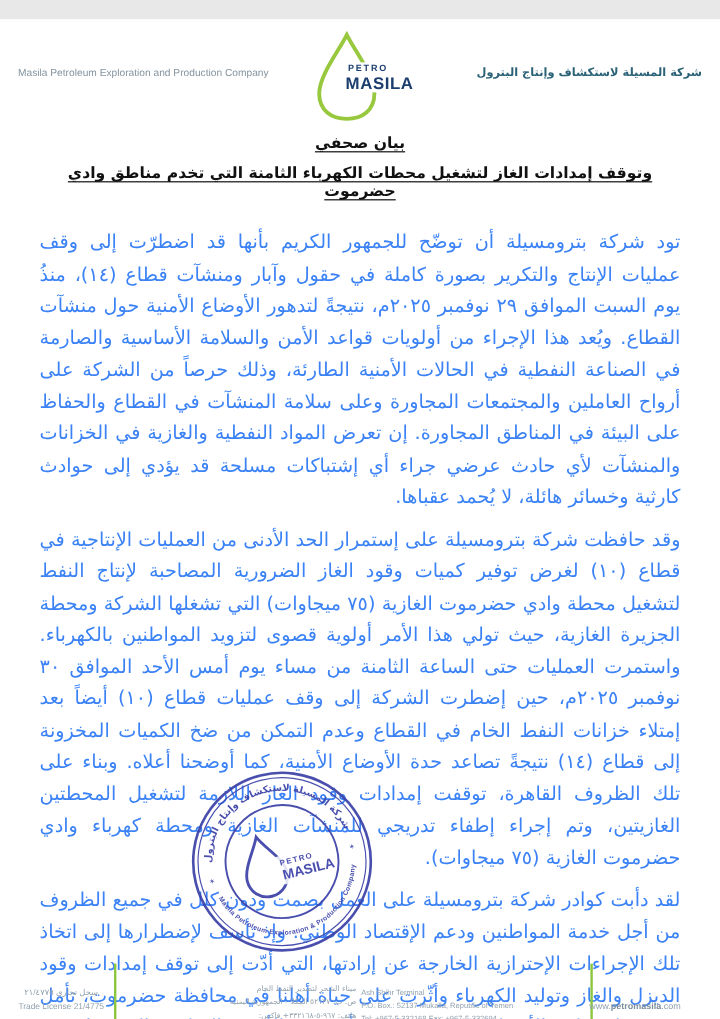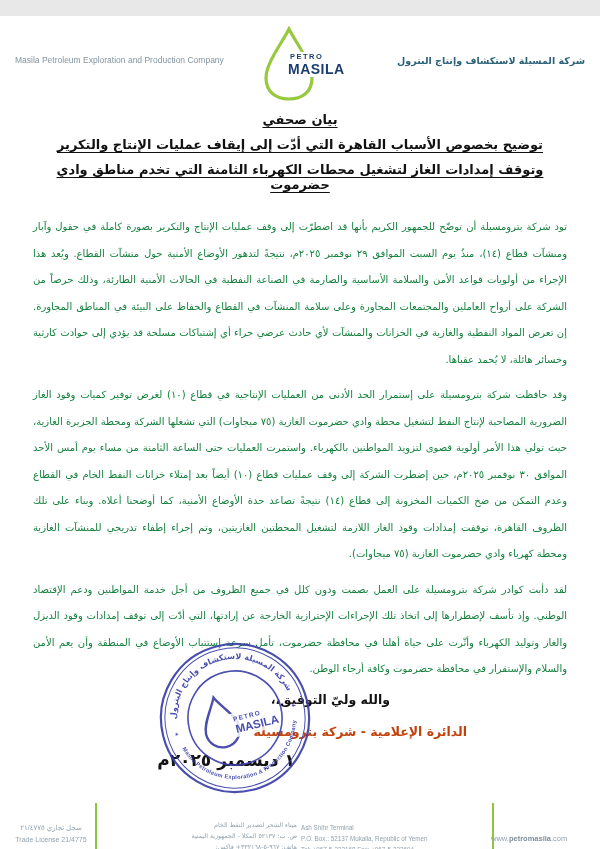--- a/index.html
+++ b/index.html
@@ -34,21 +34,21 @@
   
   .content{position:absolute;top:96px;left:33px;right:33px;}
   .title-block{text-align:center;direction:rtl;}
   .title-line{
     font-size:13px;font-weight:bold;
     text-decoration:underline;text-underline-offset:3px;
     margin:0 0 10px 0;color:#111;
   }
   .body-par{
     direction:rtl;text-align:justify;
-    font-size:10px;line-height:26.5px;color:#15803d;
+    font-size:16px;line-height:26.5px;color:#3b82f6;
     margin:0 0 9px 0;
   }
   .par-first{margin-top:22px;}
   .closing{
     direction:rtl;text-align:right;padding-left:0;padding-right:177px;
     font-size:12.5px;font-weight:bold;margin-top:8px;color:#111;
   }
   .sig-dept{
     direction:rtl;text-align:right;padding-right:100px;
     font-size:12.5px;font-weight:bold;margin-top:17px;color:#c2410c;
@@ -109,21 +109,20 @@
     </div>
   </div>
 
   <div class="hdr-ar">
     <div>شركة المسيلة لاستكشاف وإنتاج البترول</div>
   </div>
 
   <div class="content">
     <div class="title-block">
       <div class="title-line">بيان صحفي</div>
-      <div class="title-line">توضيح بخصوص الأسباب القاهرة التي أدّت إلى إيقاف عمليات الإنتاج والتكرير</div>
       <div class="title-line">وتوقف إمدادات الغاز لتشغيل محطات الكهرباء الثامنة التي تخدم مناطق وادي حضرموت</div>
     </div>
 
     <p class="body-par par-first">تود شركة بترومسيلة أن توضّح للجمهور الكريم بأنها قد اضطرّت إلى وقف عمليات الإنتاج والتكرير بصورة كاملة في حقول وآبار ومنشآت قطاع (١٤)، منذُ يوم السبت الموافق ٢٩ نوفمبر ٢٠٢٥م، نتيجةً لتدهور الأوضاع الأمنية حول منشآت القطاع. ويُعد هذا الإجراء من أولويات قواعد الأمن والسلامة الأساسية والصارمة في الصناعة النفطية في الحالات الأمنية الطارئة، وذلك حرصاً من الشركة على أرواح العاملين والمجتمعات المجاورة وعلى سلامة المنشآت في القطاع والحفاظ على البيئة في المناطق المجاورة. إن تعرض المواد النفطية والغازية في الخزانات والمنشآت لأي حادث عرضي جراء أي إشتباكات مسلحة قد يؤدي إلى حوادث كارثية وخسائر هائلة، لا يُحمد عقباها.</p>
     <p class="body-par">وقد حافظت شركة بترومسيلة على إستمرار الحد الأدنى من العمليات الإنتاجية في قطاع (١٠) لغرض توفير كميات وقود الغاز الضرورية المصاحبة لإنتاج النفط لتشغيل محطة وادي حضرموت الغازية (٧٥ ميجاوات) التي تشغلها الشركة ومحطة الجزيرة الغازية، حيث تولي هذا الأمر أولوية قصوى لتزويد المواطنين بالكهرباء. واستمرت العمليات حتى الساعة الثامنة من مساء يوم أمس الأحد الموافق ٣٠ نوفمبر ٢٠٢٥م، حين إضطرت الشركة إلى وقف عمليات قطاع (١٠) أيضاً بعد إمتلاء خزانات النفط الخام في القطاع وعدم التمكن من ضخ الكميات المخزونة إلى قطاع (١٤) نتيجةً تصاعد حدة الأوضاع الأمنية، كما أوضحنا أعلاه. وبناء على تلك الظروف القاهرة، توقفت إمدادات وقود الغاز اللازمة لتشغيل المحطتين الغازيتين، وتم إجراء إطفاء تدريجي للمنشآت الغازية ومحطة كهرباء وادي حضرموت الغازية (٧٥ ميجاوات).</p>
     <p class="body-par">لقد دأبت كوادر شركة بترومسيلة على العمل بصمت ودون كلل في جميع الظروف من أجل خدمة المواطنين ودعم الإقتصاد الوطني. وإذ تأسف لإضطرارها إلى اتخاذ تلك الإجراءات الإحترازية الخارجة عن إرادتها، التي أدّت إلى توقف إمدادات وقود الديزل والغاز وتوليد الكهرباء وأثّرت على حياة أهلنا في محافظة حضرموت، تأمل سرعة إستتباب الأوضاع في المنطقة وأن يعم الأمن والسلام والإستقرار في محافظة حضرموت وكافة أرجاء الوطن.</p>
 
     <div class="closing">والله وليّ التوفيق،،</div>
     <div class="sig-dept">الدائرة الإعلامية - شركة بترومسيلة</div>
     <div class="sig-date">١ ديسمبر ٢٠٢٥م</div>

